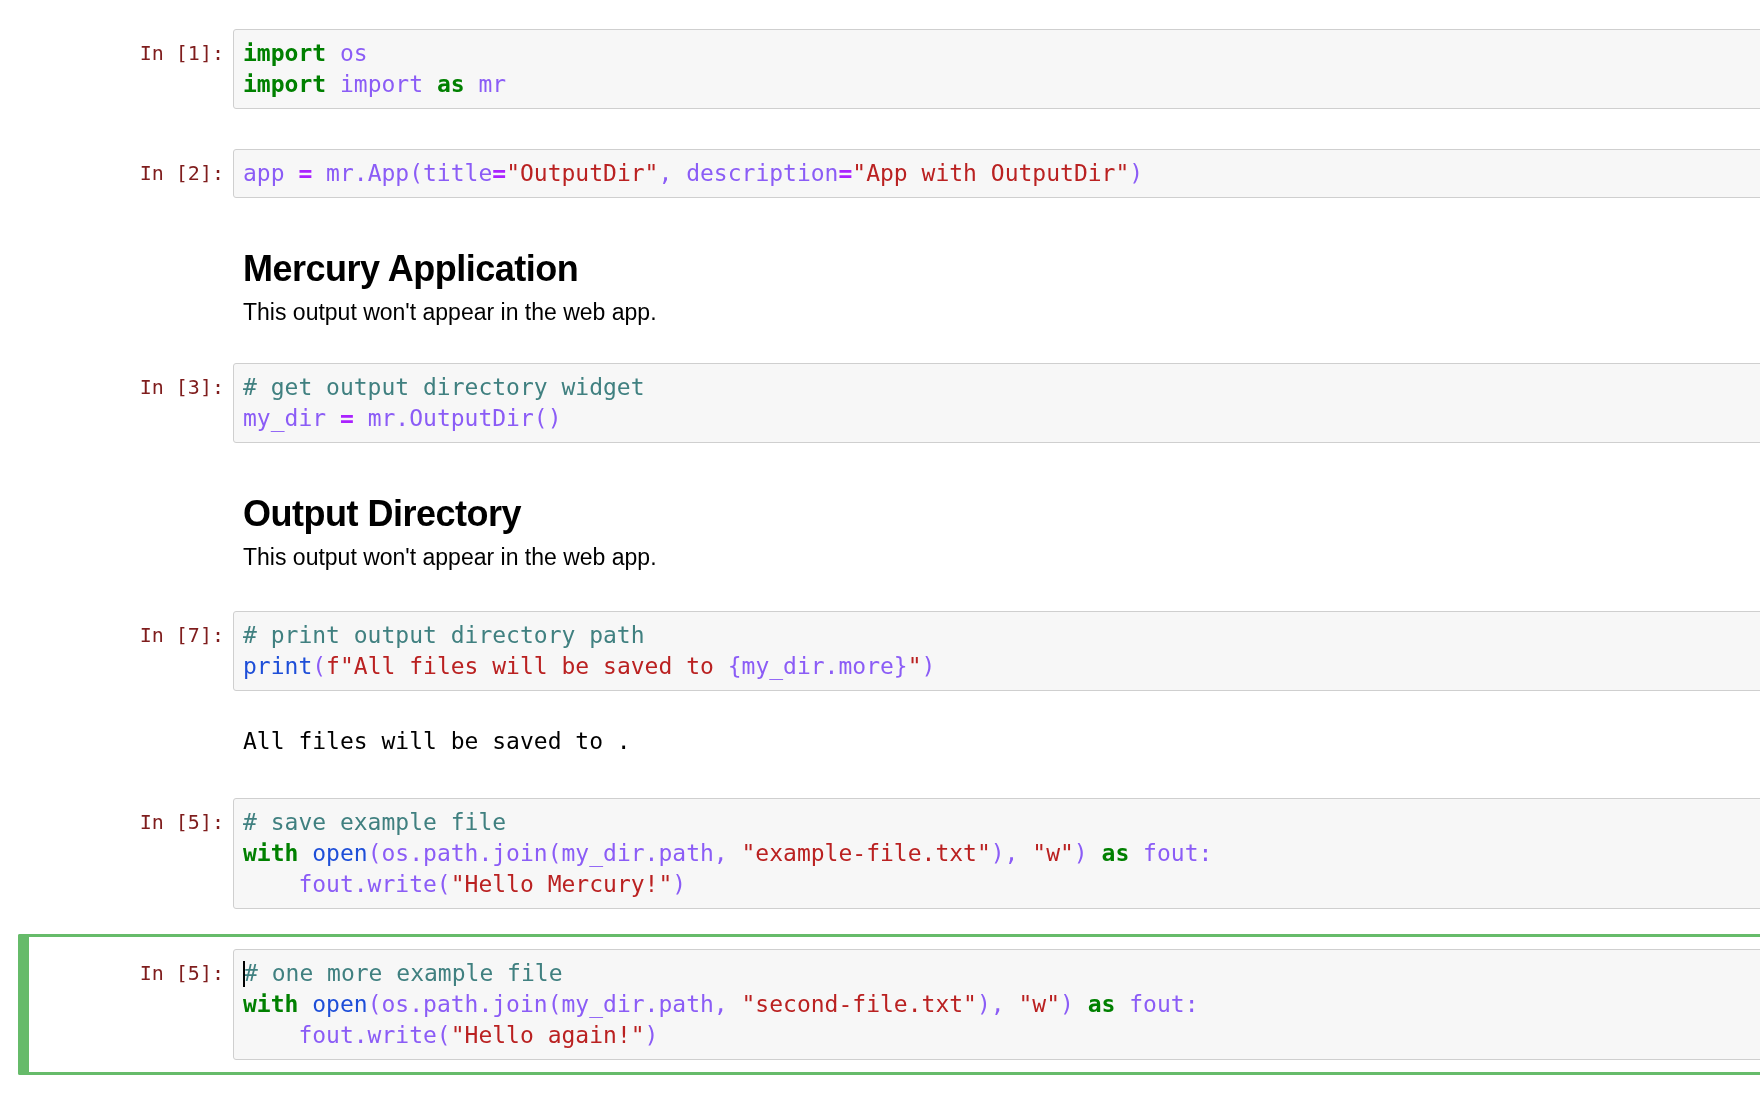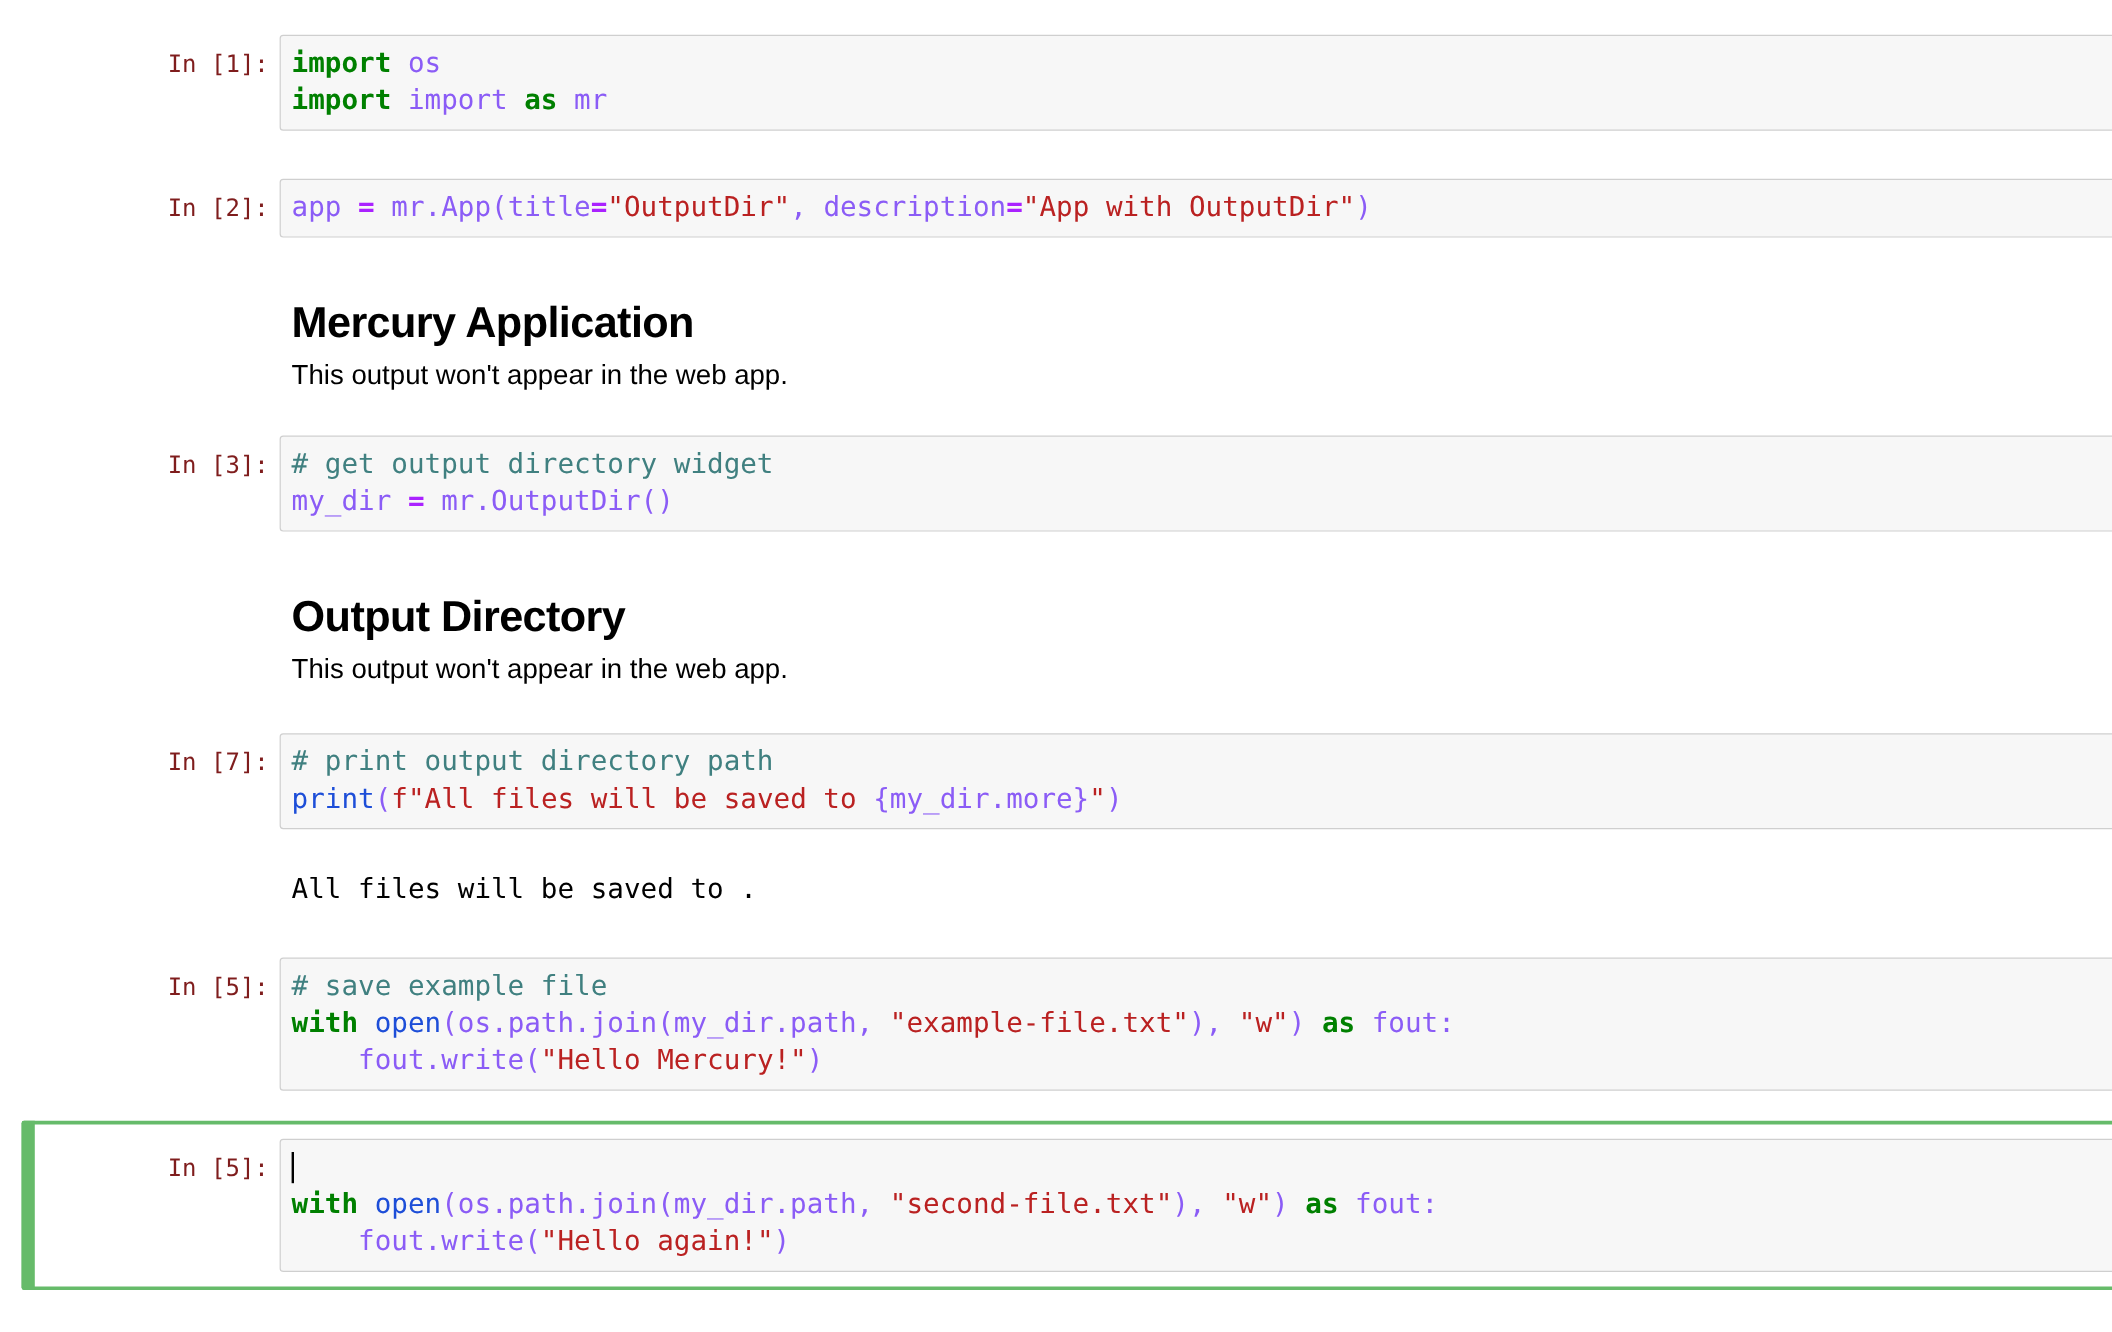--- a/index.html
+++ b/index.html
@@ -115,20 +115,20 @@
         <div class="code-line"><span class="tok-pl">    fout.write(</span><span class="tok-str">"Hello Mercury!"</span><span class="tok-pl">)</span></div>
       </div>
     </div>
   </div>
   <div class="gap-sm"></div>
 
   <div class="cell selected">
     <div class="cell-row">
       <div class="prompt">In [5]:</div>
       <div class="input-box">
-        <div class="code-line"><span class="caret"></span></div>
+        <div class="code-line"><span class="caret"></span><span><span class="tok-com"># one more example file</span></span></div>
         <div class="code-line"><span class="tok-kw">with</span><span class="tok-pl"> </span><span class="tok-bi">open</span><span class="tok-pl">(os.path.join(my_dir.path, </span><span class="tok-str">"second-file.txt"</span><span class="tok-pl">), </span><span class="tok-str">"w"</span><span class="tok-pl">) </span><span class="tok-kw">as</span><span class="tok-pl"> fout:</span></div>
         <div class="code-line"><span class="tok-pl">    fout.write(</span><span class="tok-str">"Hello again!"</span><span class="tok-pl">)</span></div>
       </div>
     </div>
   </div>
 
 </div>
 
 </body></html>

